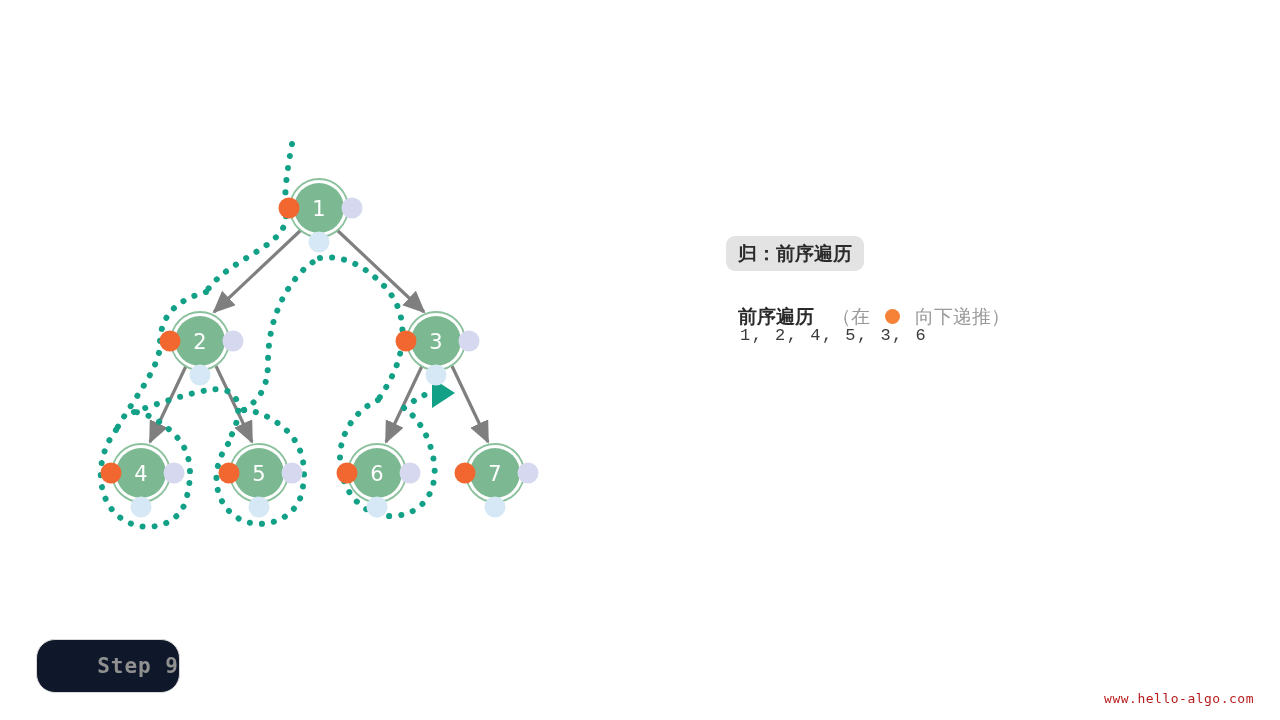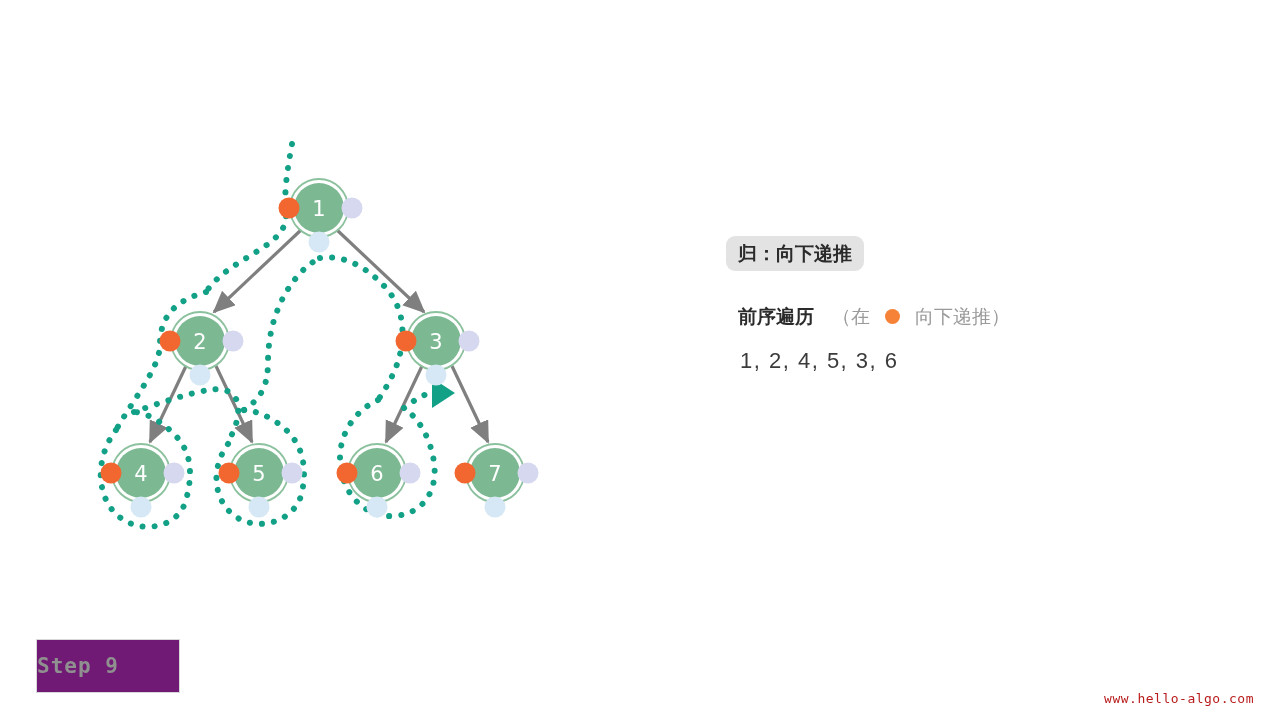--- a/index.html
+++ b/index.html
@@ -82,43 +82,42 @@
   .order-dot {
     display: inline-block;
     width: 15px;
     height: 15px;
     border-radius: 50%;
     background: #f58236;
     margin: 0 7px;
     vertical-align: middle;
   }
   .order-seq {
-    margin-top: 22px;
     padding-left: 14px;
-    font-family: Liberation Sans, sans-serif;
-    font-size: 22px;
+    font-family: Liberation Mono, monospace;
+    font-size: 17px;
     color: #3b3b3b;
     letter-spacing: 1.5px;
     white-space: nowrap;
   }
 
   
   .step-badge {
     position: absolute;
     left: 36px;
     top: 639px;
     width: 144px;
     height: 54px;
     box-sizing: border-box;
     border: 1px solid #d8d8d8;
-    border-radius: 1px;
-    background: #701a75;
+    border-radius: 19px;
+    background: #0f172a;
     display: flex;
     align-items: center;
-    justify-content: flex-start;
+    justify-content: flex-end;
     font-family: "DejaVu Sans Mono", "Liberation Mono", monospace;
     font-size: 21px;
     font-weight: bold;
     color: #909090;
     letter-spacing: 1px;
   }
 
   
   .watermark {
     position: absolute;
@@ -253,21 +252,21 @@
       <circle cx="528" cy="473" r="10.5" fill="#d5d8ef"></circle>
       <circle cx="495" cy="507" r="10.5" fill="#d6e8f5"></circle>
       <text class="node-label" x="495" y="474">7</text>
     </g>
   </svg>
 
   <div class="panel">
 
 
     <div class="legend-row">
-      <span class="legend-line active">归：向下递推</span>
+      <span class="legend-line active">归：前序遍历</span>
     </div>
 
     <div class="order-block">
       <div class="order-title">
         <span class="strong">前序遍历</span>
         <span class="muted" style="margin-left:10px;">（在</span>
         <span class="order-dot"></span>
         <span class="muted">向下递推）</span>
       </div>
       <div class="order-seq">1, 2, 4, 5, 3, 6</div>

